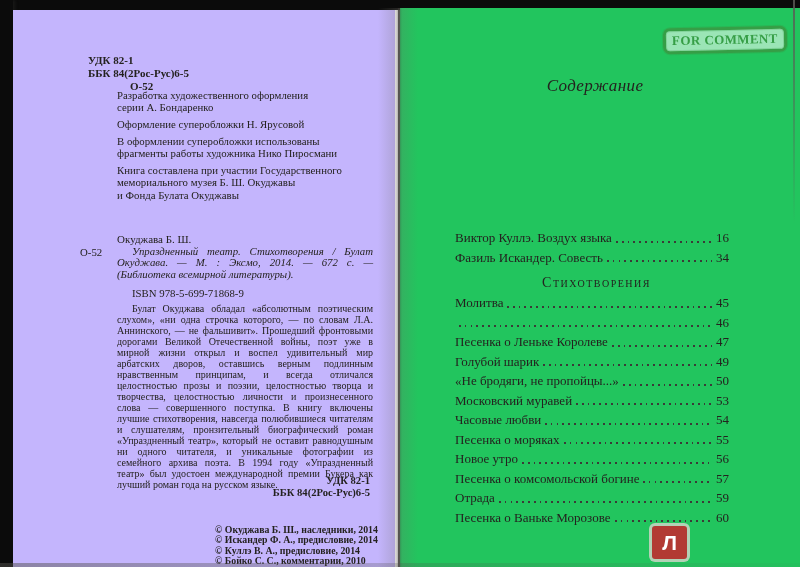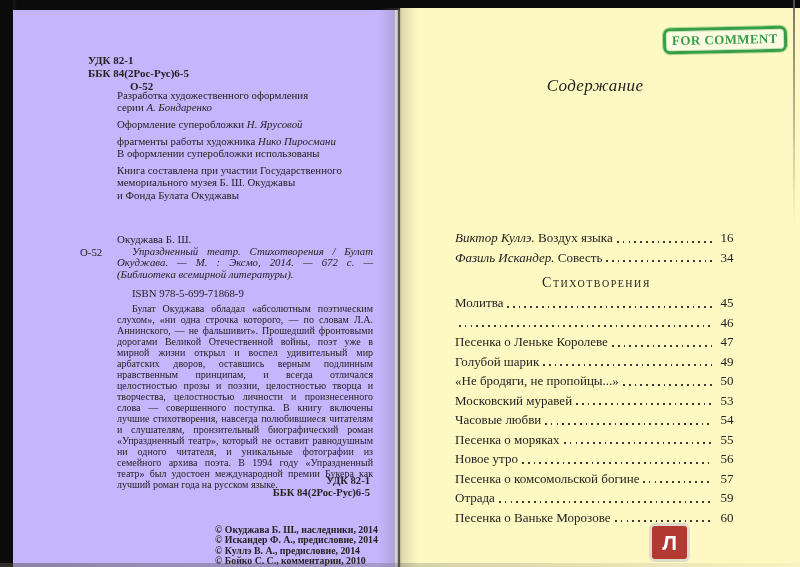--- a/index.html
+++ b/index.html
@@ -16,45 +16,45 @@
   .edge-right{position:absolute;left:793px;top:0;width:2px;height:225px;
     background:linear-gradient(to bottom,rgba(92,90,86,.85),rgba(92,90,86,0));}
   .edge-bottom{position:absolute;left:0;top:563px;width:800px;height:4px;
     background:linear-gradient(to right,rgba(82,80,76,.5),rgba(82,80,76,.22) 55%,rgba(82,80,76,.04));}
   .gutter{position:absolute;left:378px;top:8px;width:40px;height:559px;
     background:linear-gradient(to right,rgba(112,110,104,0),rgba(112,110,104,.26) 45%,rgba(72,70,66,.5) 52%,rgba(112,110,104,.22) 60%,rgba(112,110,104,0));}
   .gutter-line{position:absolute;left:398px;top:8px;width:2px;height:559px;background:rgba(58,56,52,.75);}
 
   .page{position:absolute;overflow:hidden;}
   #page-left{left:13px;top:10px;width:382px;height:557px;background:#c4b5fd;}
-  #page-right{left:400px;top:8px;width:400px;height:559px;background:#fef9c3;}
+  #page-right{left:400px;top:8px;width:400px;height:559px;background:#22c55e;}
 
   
   .udk-top{position:absolute;left:75px;top:44px;font-size:11px;line-height:13px;font-weight:700;}
   .udk-top .udk-line:nth-child(3){margin-left:42px;}
   .credits{position:absolute;left:104px;top:79px;width:272px;font-size:10.8px;line-height:12.3px;}
   .credit-par{margin-bottom:4.5px;}
-  .it{font-style:italic;}
+  .it{}
   .card-author{position:absolute;left:104px;top:223px;font-size:11px;font-weight:400;}
   .card-index{position:absolute;left:67px;top:236px;font-size:10.8px;}
   .card-desc{position:absolute;left:104px;top:236px;width:256px;font-size:10.8px;line-height:11.4px;text-indent:15px;text-align:justify;font-style:italic;}
   .isbn{position:absolute;left:119px;top:277px;font-size:10.8px;}
   .annotation{position:absolute;left:104px;top:293px;width:256px;font-size:10px;line-height:11px;text-indent:15px;text-align:justify;}
   .udk-bottom{position:absolute;left:180px;top:465px;width:177px;text-align:right;font-size:10.6px;line-height:12.3px;font-weight:700;}
   .copyrights{position:absolute;left:202px;top:515px;font-size:9.8px;line-height:10.4px;font-weight:700;}
 
   
   .toc-heading{position:absolute;left:0;top:68px;width:390px;text-align:center;
     font-style:italic;font-size:17px;letter-spacing:.4px;}
   .toc-wrap{position:absolute;left:55px;top:223px;width:283px;font-size:13px;}
   .toc-row{display:flex;line-height:14.5px;margin-bottom:5px;}
   .toc-title{white-space:nowrap;}
   .leader{flex:1;margin:0 4px;position:relative;top:9.5px;height:2px;
     background:repeating-linear-gradient(to right,#3b3a37 0 1.7px,transparent 1.7px 5.8px);}
-  .toc-page{min-width:22px;text-align:center;}
+  .toc-page{min-width:22px;text-align:left;}
   .toc-section{font-variant:small-caps;letter-spacing:1.5px;font-size:14px;text-align:center;
     margin:10px 0 6px 0;line-height:15px;}
 
   
   .stamp{position:absolute;left:663px;top:27px;padding:2px 6px;border:3px solid #369e46;border-radius:7px;
     color:#369e46;font-weight:700;font-size:13px;letter-spacing:.4px;transform:rotate(-1.2deg);
     box-shadow:0 0 0 1px rgba(54,158,70,.35), inset 0 0 0 1px rgba(54,158,70,.25);
     font-family:"Liberation Serif","DejaVu Serif",serif;background:rgba(255,255,255,.55);}
   .wm{position:absolute;left:652px;top:526px;width:35px;height:33px;border-radius:3px;
     background:#b23a33;color:#fff;display:flex;align-items:center;justify-content:center;
@@ -78,22 +78,22 @@
 
     <div class="credits">
         <div class="credit-par">
           <div><span>Разработка художественного оформления</span></div>
           <div><span>серии </span><span class="it">А. Бондаренко</span></div>
         </div>
         <div class="credit-par">
           <div><span>Оформление суперобложки </span><span class="it">Н. Ярусовой</span></div>
         </div>
         <div class="credit-par">
+          <div><span>В оформлении суперобложки использованы</span></div>
           <div><span>фрагменты работы художника </span><span class="it">Нико Пиросмани</span></div>
-          <div><span>В оформлении суперобложки использованы</span></div>
         </div>
         <div class="credit-par">
           <div><span>Книга составлена при участии Государственного</span></div>
           <div><span>мемориального музея Б. Ш. Окуджавы</span></div>
           <div><span>и Фонда Булата Окуджавы</span></div>
         </div>
       </div>
 
     <div class="card-author">Окуджава Б. Ш.</div>
     <div class="card-index">О-52</div>

